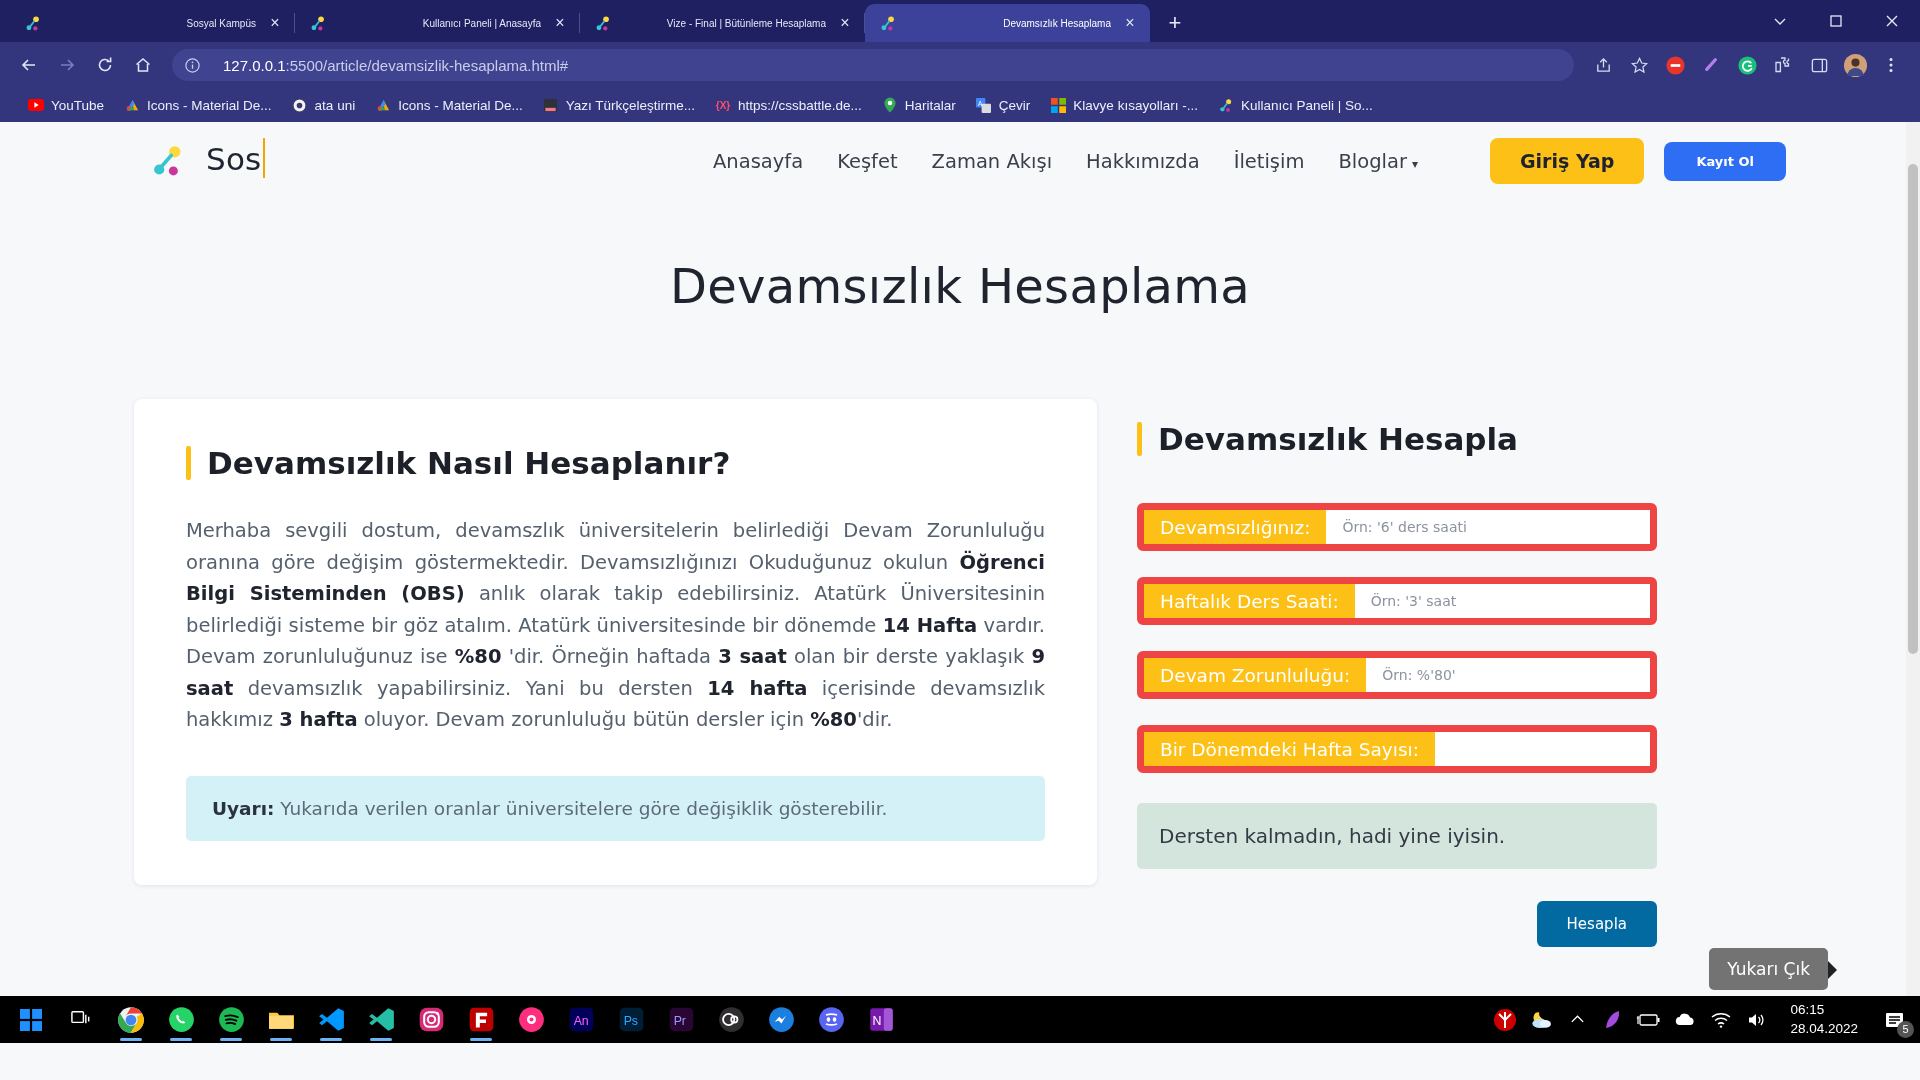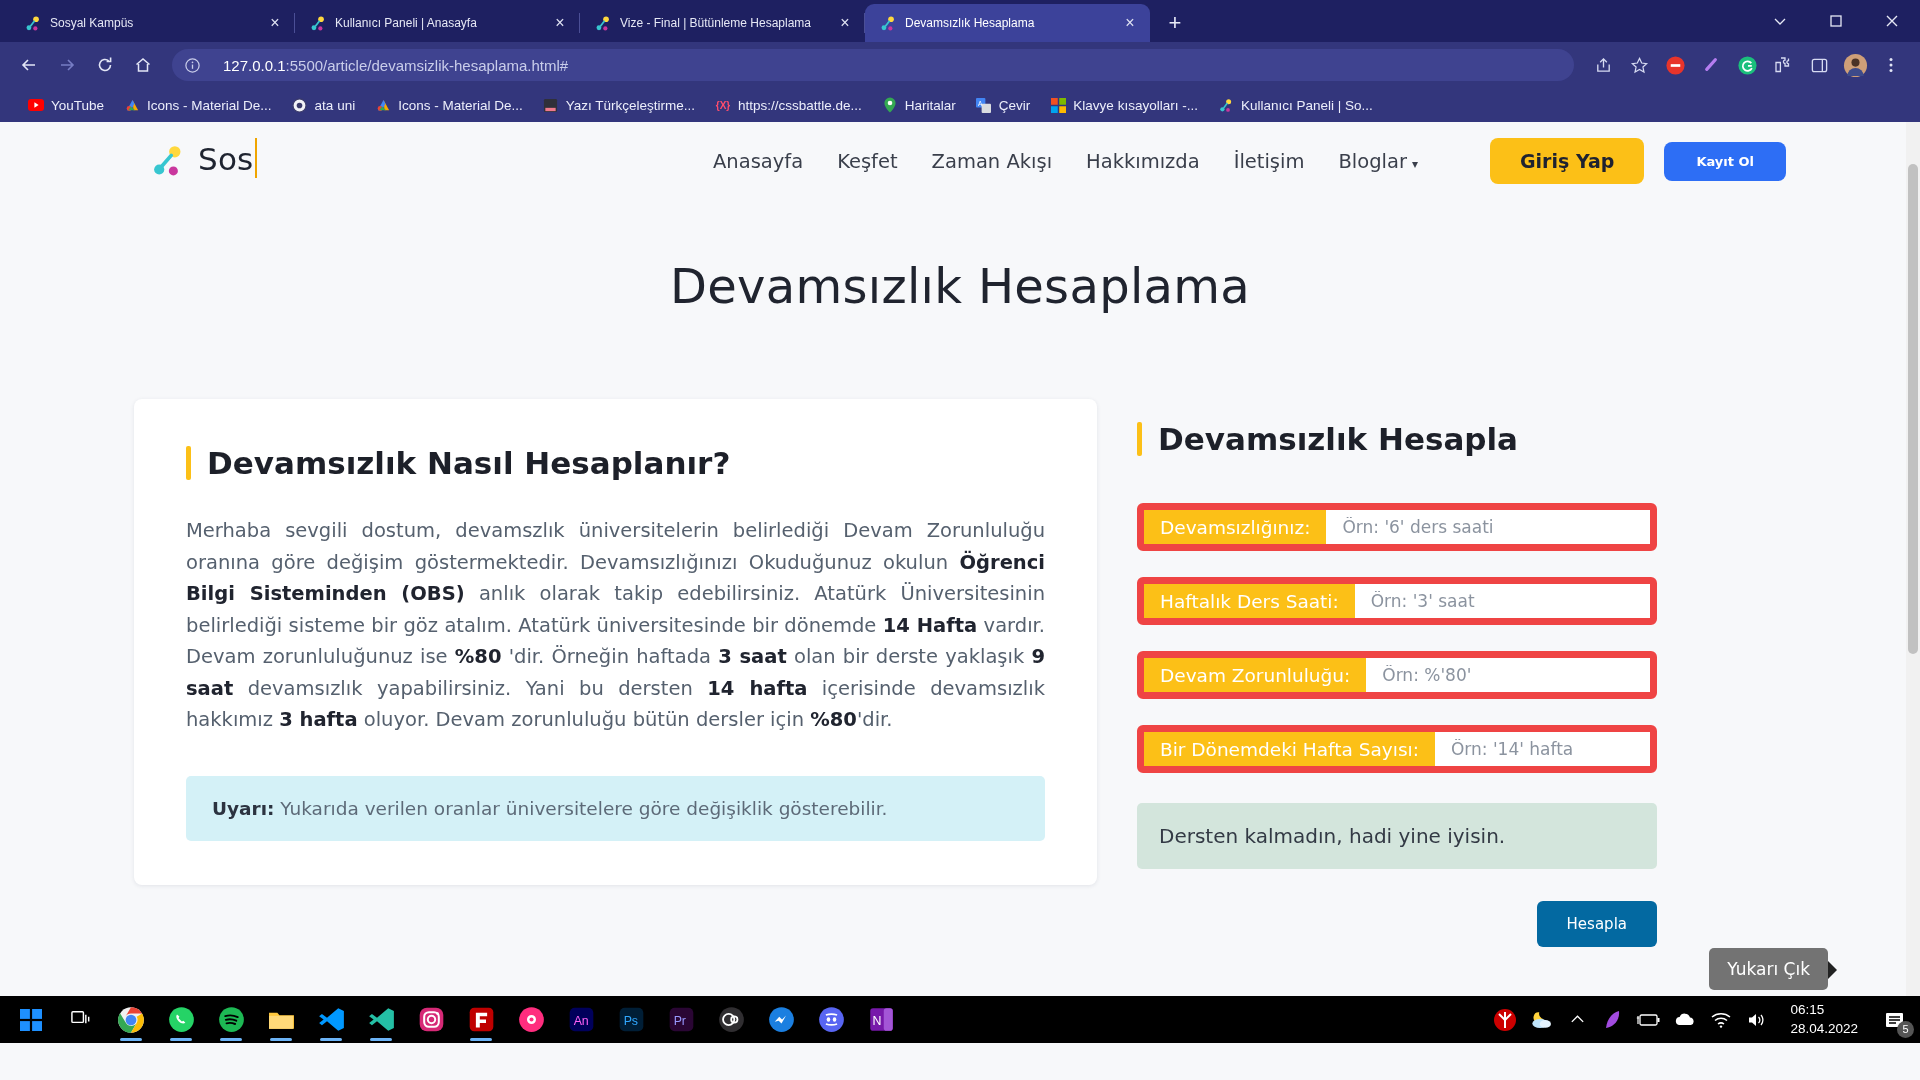--- a/index.html
+++ b/index.html
@@ -40,21 +40,22 @@
     position: absolute;
     right: 0; top: 9px;
     width: 1px; height: 20px;
     background: #4b4f96;
   }
   .tab-title {
     flex: 1;
     overflow: hidden;
     text-overflow: clip;
     white-space: nowrap;
-    font-size: 12px;
+    font-size: 10px;
+    text-align: right;
   }
   .tab-close {
     font-size: 16px;
     color: #dfe2f2;
     width: 20px; height: 20px;
     display: flex; align-items: center; justify-content: center;
     flex: 0 0 auto;
   }
   .favicon { width: 17px; height: 17px; flex: 0 0 auto; }
   .newtab {
@@ -143,21 +144,21 @@
     align-items: center;
     padding: 0 0 0 150px;
     background: #f7f8fa;
     position: relative;
   }
   .brand { display: flex; align-items: center; gap: 14px; }
   .brand-mark { width: 34px; height: 34px; }
   .brand-name {
     font-size: 31px; color: #1f2430; letter-spacing: .2px;
     font-family: "DejaVu Sans", sans-serif; font-weight: 400;
-    position: relative; padding-right: 6px;
+    position: relative; padding-right: 6px; margin-left: 8px;
   }
   .caret-bar {
     display: inline-block;
     width: 2px; height: 40px;
     background: #f0a500;
     vertical-align: middle;
     margin-left: 2px;
     position: relative; top: -3px;
   }
   .mainnav {
@@ -264,21 +265,21 @@
     display: flex; align-items: center;
     padding: 0 16px;
     white-space: nowrap;
     flex: 0 0 auto;
     font-family: "DejaVu Sans", sans-serif;
   }
   .field-input {
     flex: 1;
     border: none; outline: none;
     background: #ffffff;
-    font-size: 17px;
+    font-size: 14px;
     padding: 0 16px;
     color: #2b2f3a;
     font-family: "DejaVu Sans", sans-serif;
     min-width: 0;
   }
   .field-input::placeholder { color: #8b939f; }
   .result {
     margin-top: 30px;
     background: #d3e5dc;
     border-radius: 5px;
@@ -710,21 +711,20 @@
         <div class="field">
           <span class="field-label">Haftalık Ders Saati:</span>
           <input class="field-input" placeholder="Örn: '3' saat" style="">
         </div>
         <div class="field">
           <span class="field-label">Devam Zorunluluğu:</span>
           <input class="field-input" placeholder="Örn: %'80'" style="">
         </div>
         <div class="field">
           <span class="field-label">Bir Dönemdeki Hafta Sayısı:</span>
-          <input class="field-input" placeholder="Örn: '14' hafta" style="">
         </div>
       </div>
 
       <div class="result">Dersten kalmadın, hadi yine iyisin.</div>
 
       <div class="calc-row">
         <button class="btn-calc">Hesapla</button>
       </div>
     </div>
   </div>

